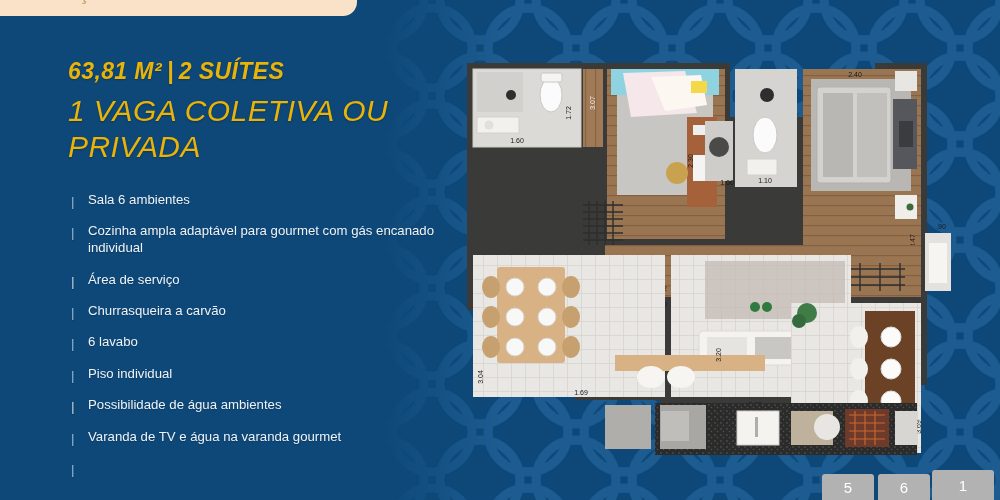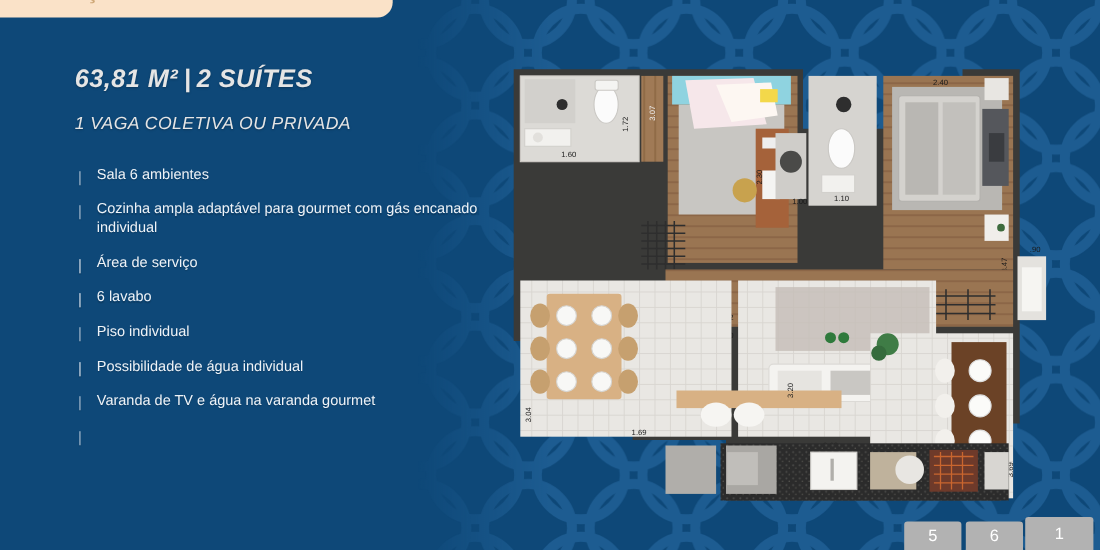--- a/index.html
+++ b/index.html
@@ -34,28 +34,28 @@
     white-space:nowrap;
   }
 
   
   #left-col {
     position:absolute; left:68px; top:58px;
     width:390px;
     z-index:3;
   }
   .headline {
-    color:#e5e5e5;
+    color:#eab308;
     font-style:italic;
     line-height:1.18;
     text-shadow:0 1px 2px rgba(0,0,0,.25);
   }
   .headline .l1 { font-size:23px; font-weight:bold; letter-spacing:.4px; display:block; }
   .headline .l1 .sep { font-weight:bold; margin:0 5px; }
-  .headline .l2 { font-size:16px; font-weight:normal; letter-spacing:.4px; display:block; margin-top:19px;font-style:italic; }
+  .headline .l2 { font-size:30px; font-weight:normal; letter-spacing:.4px; display:block; margin-top:8px;font-style:italic; }
 
   #feature-list {
     margin-top:28px;
     list-style:none;
   }
   #feature-list li {
     position:relative;
     color:#eef3f8;
     font-size:13.2px;
     line-height:1.28;
@@ -132,25 +132,25 @@
       <span>63,81 M²</span><span class="sep">|</span><span>2 SUÍTES</span>
     </span>
     <span class="l2">1 VAGA COLETIVA OU PRIVADA</span>
   </div>
 
   <ul id="feature-list">
     <li><span class="pipe">|</span><span>Sala 6 ambientes</span></li>
     <li><span class="pipe">|</span><span>Cozinha ampla adaptável para gourmet com gás encanado individual</span></li>
     <li><span class="pipe">|</span></li>
     <li><span class="pipe">|</span><span>Área de serviço</span></li>
-    <li><span class="pipe">|</span></li>
+    <li><span class="pipe">|</span><span>Churrasqueira a carvão</span></li>
     <li><span class="pipe">|</span><span>6 lavabo</span></li>
     <li><span class="pipe">|</span><span>Piso individual</span></li>
     <li><span class="pipe">|</span></li>
-    <li><span class="pipe">|</span><span>Possibilidade de água individual</span></li>
+    <li><span class="pipe">|</span><span>Possibilidade de água ambientes</span></li>
     <li><span class="pipe">|</span><span>Varanda de TV e água na varanda gourmet</span></li>
     <li><span class="pipe">|</span></li>
   </ul>
 </div>
 
 <svg id="floorplan" viewBox="0 0 500 420">
   <defs>
     <pattern id="woodH" width="10" height="10" patternUnits="userSpaceOnUse">
       <rect width="10" height="10" fill="#9a7552"></rect>
       <rect width="10" height="1.2" fill="#845f41"></rect>

